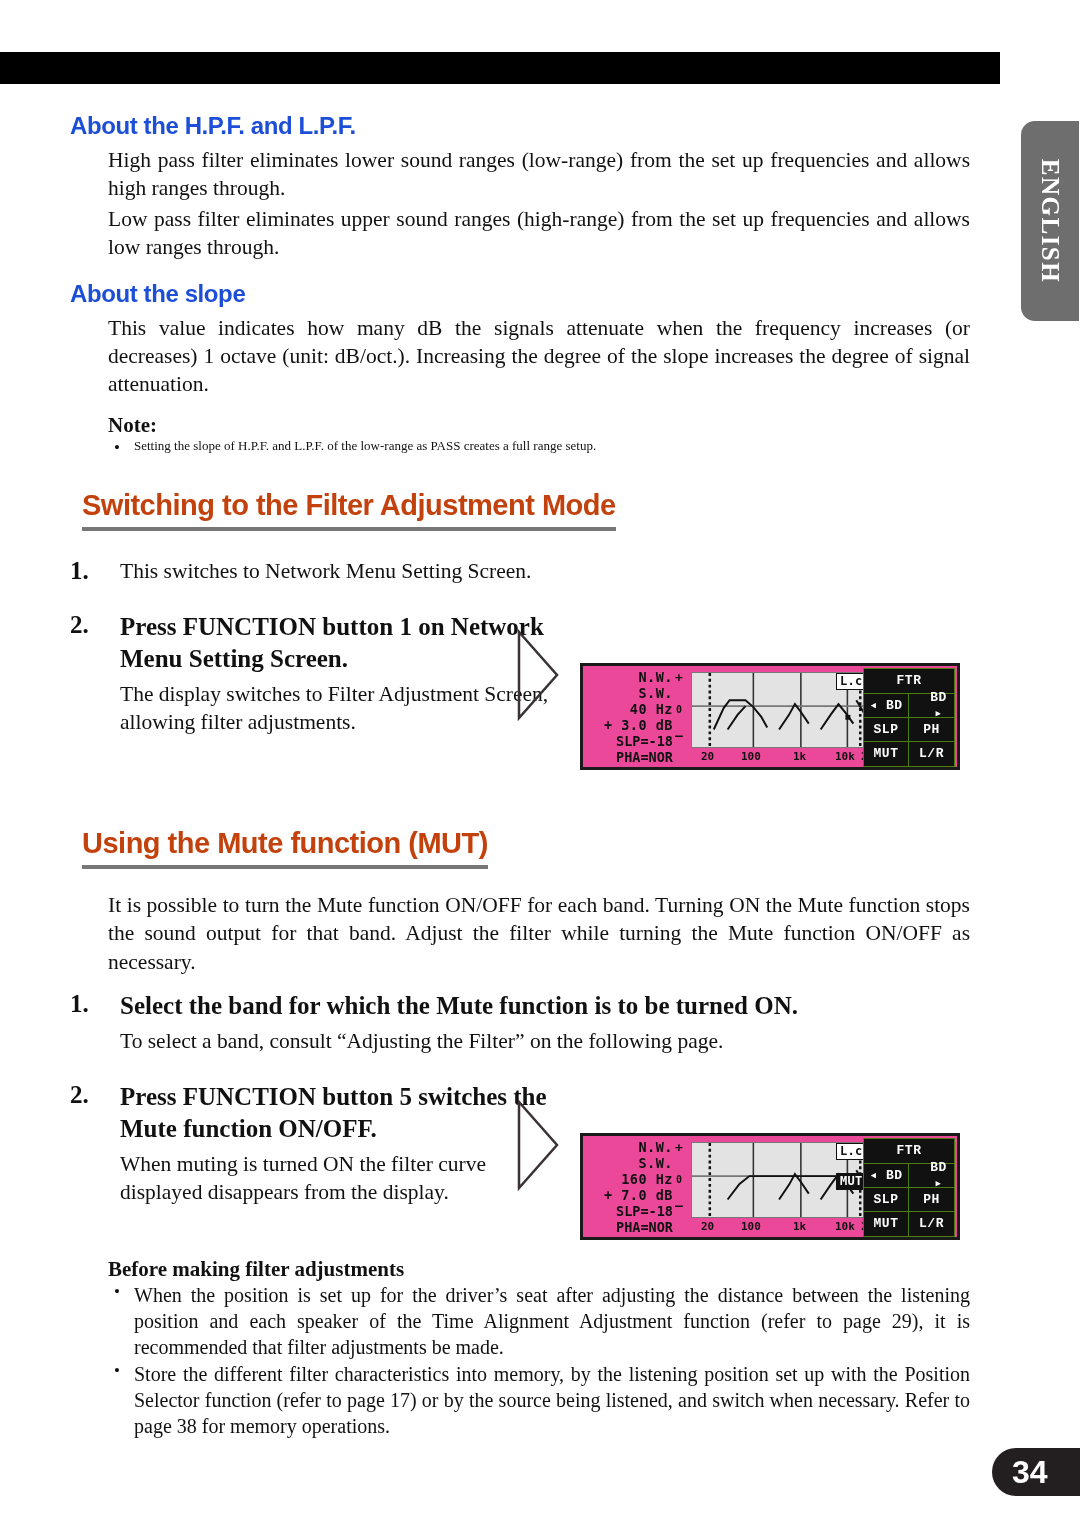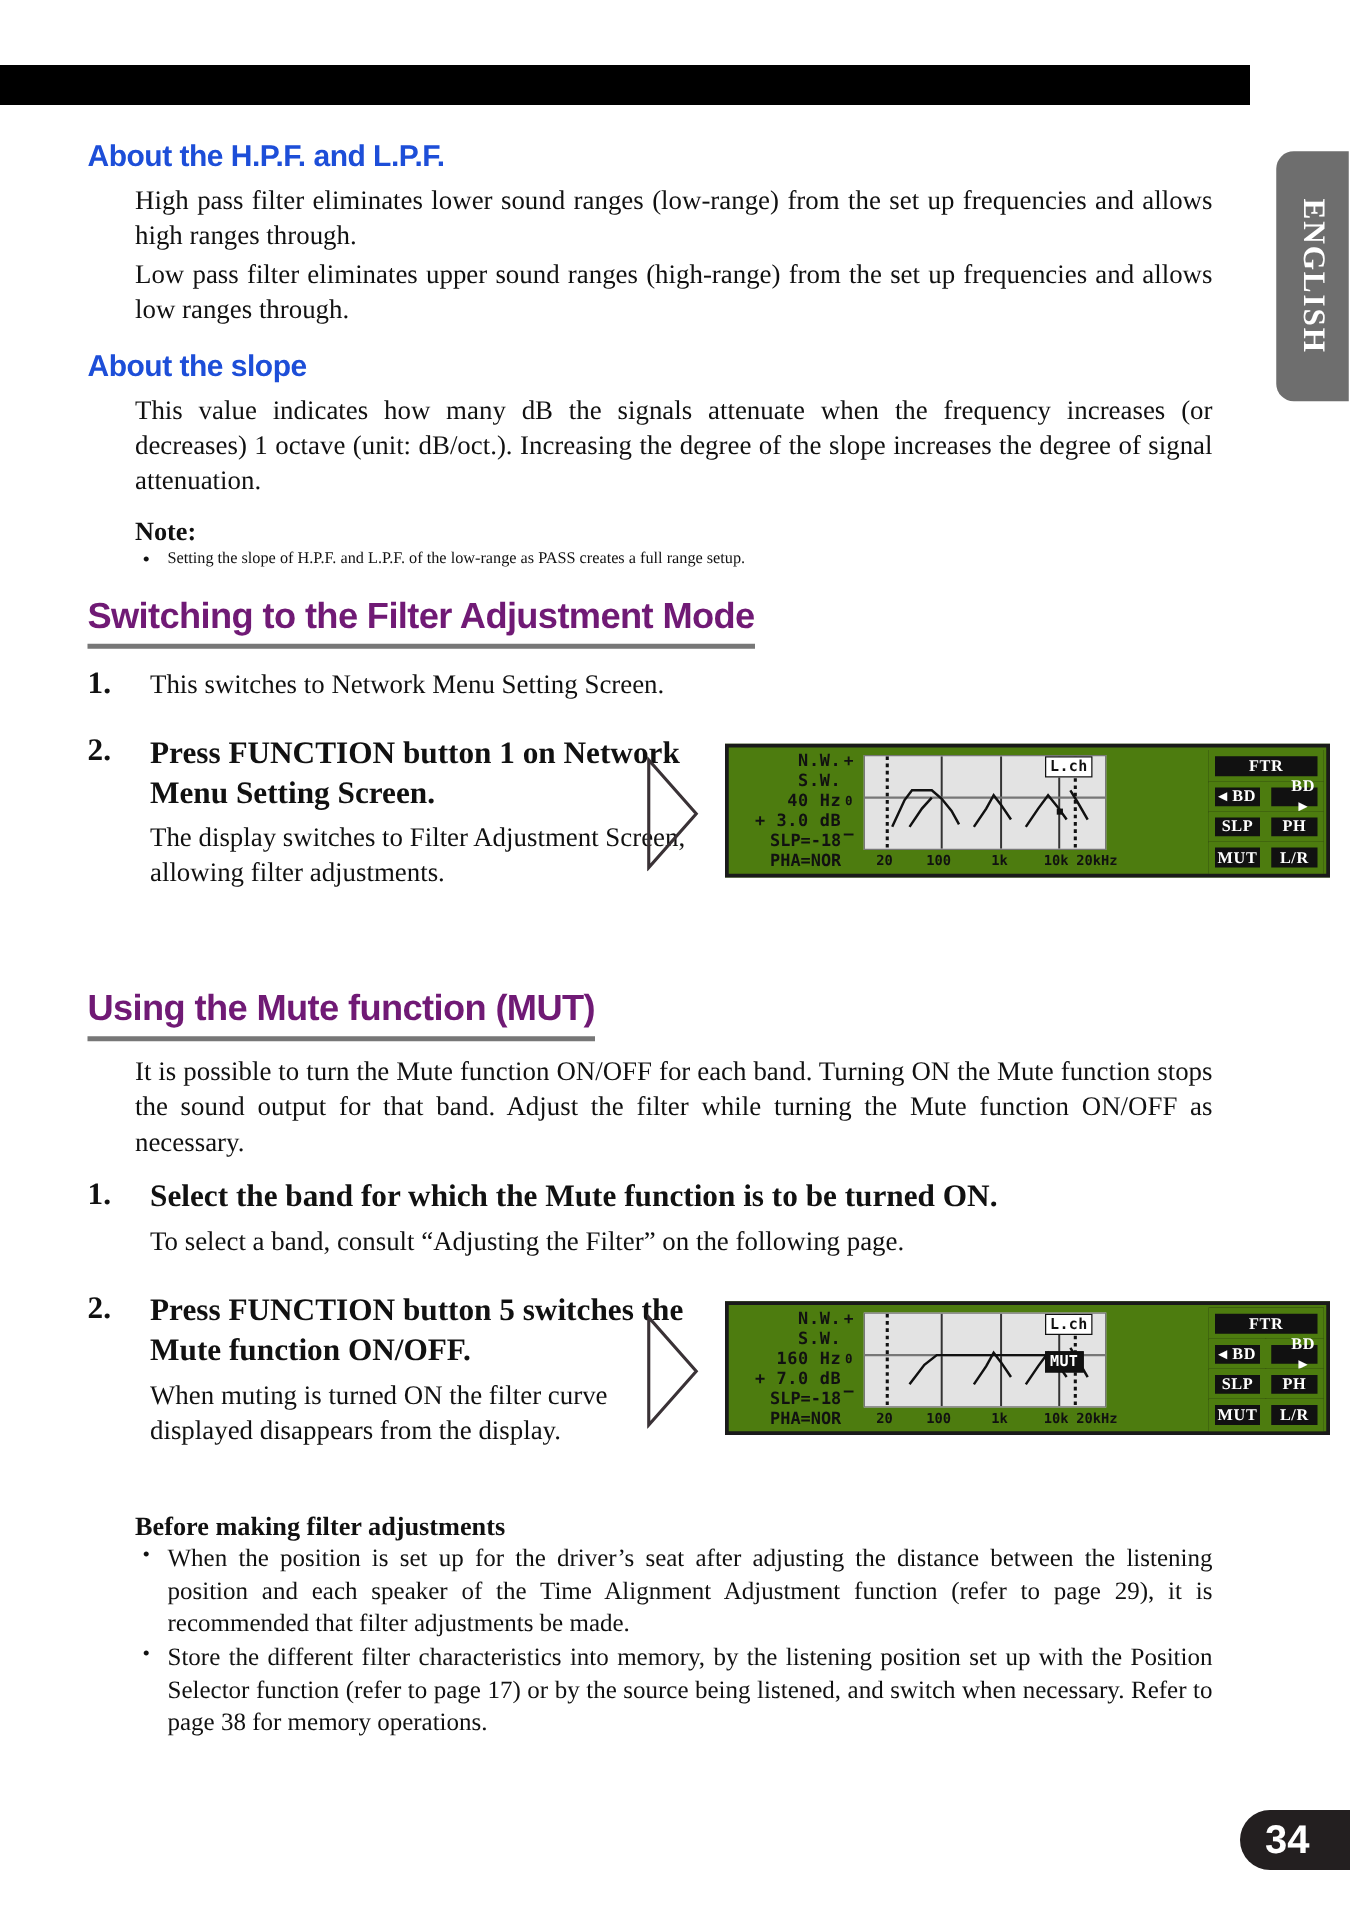--- a/index.html
+++ b/index.html
@@ -91,26 +91,26 @@
 
   h2.sec-head {
     margin: 0 0 6px 0;
     font-family: "Liberation Sans", sans-serif;
     font-weight: bold;
     font-size: 24px;
     letter-spacing: -0.4px;
     color: #1d4ed8;
   }
   h1.big-head {
-    margin: 0;
+    margin: 12px;
     font-family: "Liberation Sans", sans-serif;
     font-weight: bold;
     font-size: 29px;
     letter-spacing: -0.5px;
-    color: #701a75;
+    color: #c2410c;
     display: inline-block;
     padding-bottom: 5px;
     border-bottom: 4px solid #777777;
   }
   .big-head-wrap { margin: 0 0 10px 0; }
 
   p.body {
     margin: 0 0 2px 0;
     font-size: 21.5px;
     line-height: 1.32;
@@ -182,26 +182,27 @@
     position: absolute;
     left: 445px;
     top: 18px;
     width: 46px;
     height: 92px;
   }
 
   
   .lcd {
     position: absolute;
-    background: #4d7c0f;
+    background: #ec4899;
     border: 3px solid #1a1a1a;
-    width: 484px;
+    width: 380px;
     height: 107px;
     box-sizing: border-box;
     font-family: "DejaVu Sans Mono", monospace;
+    margin-top: 44px;
   }
   .lcd-inner {
     position: relative;
     width: 100%;
     height: 100%;
   }
   .lcd-left {
     position: absolute;
     left: 4px;
     top: 3px;
@@ -278,29 +279,29 @@
     position: absolute;
     right: 2px;
     top: 2px;
     width: 92px;
     height: 99px;
   }
   .btn {
     position: absolute;
     background: #111111;
     color: #ffffff;
-    font-family: Liberation Serif, serif;
+    font-family: Liberation Mono, monospace;
     font-size: 13px;
     font-weight: bold;
     text-align: center;
     letter-spacing: 0.5px;
     display: flex;
     align-items: center;
     justify-content: center;
-    border: 5px solid #4d7c0f;
+    border: 1px solid #4d7c0f;
     box-sizing: border-box;
   }
   .btn-ftr { left: 0;    top: 0;    width: 92px; height: 26px; }
   .btn-r1a { left: 0;    top: 25px; width: 46px; height: 25px; }
   .btn-r1b { left: 45px; top: 25px; width: 47px; height: 25px; padding-left: 14px; }
   .btn-r2a { left: 0;    top: 49px; width: 46px; height: 25px; }
   .btn-r2b { left: 45px; top: 49px; width: 47px; height: 25px; }
   .btn-r3a { left: 0;    top: 73px; width: 46px; height: 26px; }
   .btn-r3b { left: 45px; top: 73px; width: 47px; height: 26px; }
 

